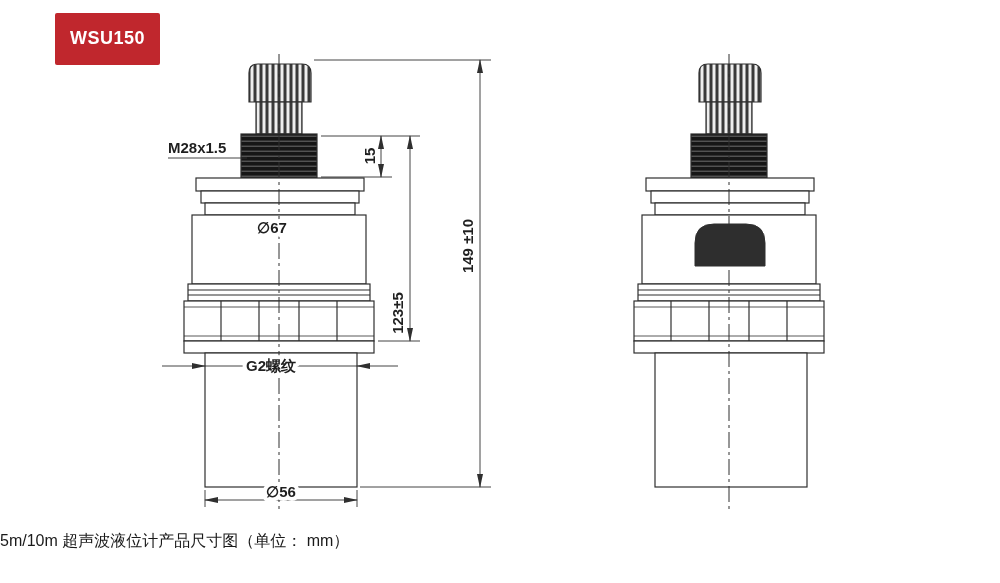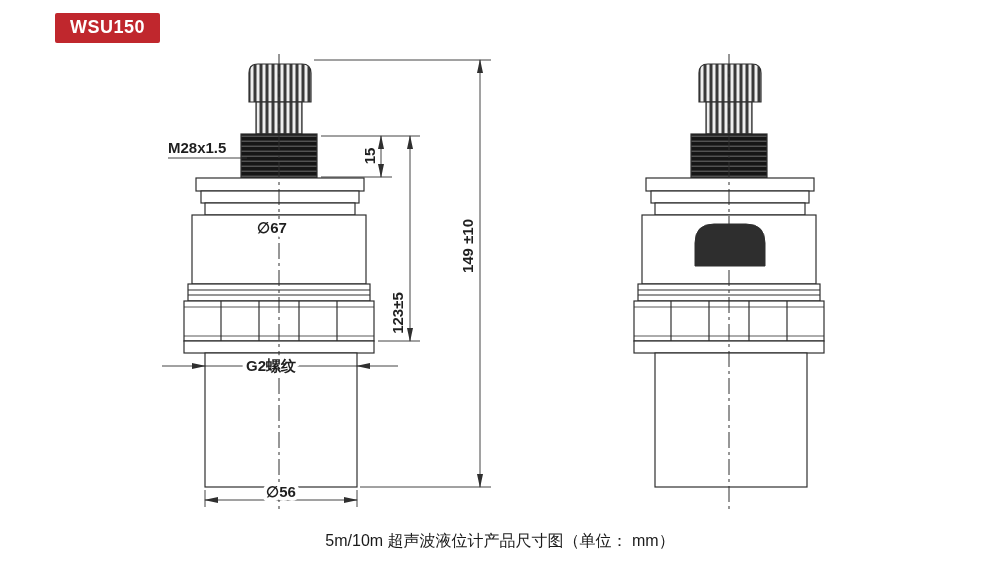--- a/index.html
+++ b/index.html
@@ -4,25 +4,25 @@
 <style>
   html,body{margin:0;padding:0;background:#fff;}
   .page{
     position:relative;width:1000px;height:583px;background:#ffffff;
     font-family:"Liberation Sans",sans-serif;overflow:hidden;
   }
   .badge{
     position:absolute;left:55px;top:13px;
     background:#c0272d;color:#ffffff;
     font-size:18px;font-weight:bold;letter-spacing:.5px;
-    padding:4px 15px;border-radius:2px;line-height:1.2;
+    padding:15px 15px;border-radius:2px;line-height:1.2;
   }
   .caption{
     position:absolute;left:0;top:531px;width:100%;
-    text-align:center;font-size:16px;color:#1a1a1a;
+    text-align:left;font-size:16px;color:#1a1a1a;
   }
   svg.drawing{position:absolute;left:0;top:0;}
   svg text{
     font-family:"Liberation Sans",sans-serif;
     font-size:15px;font-weight:600;fill:#1f1f1f;
   }
   svg text.halo{
     paint-order:stroke;stroke:#ffffff;stroke-width:8px;stroke-linejoin:round;
   }
 </style>

